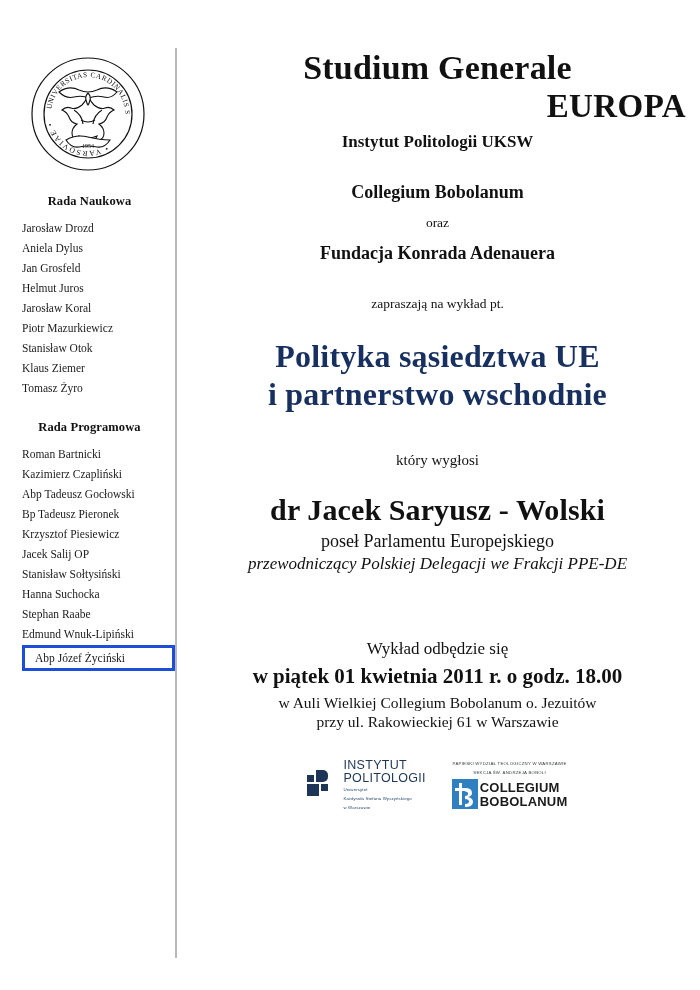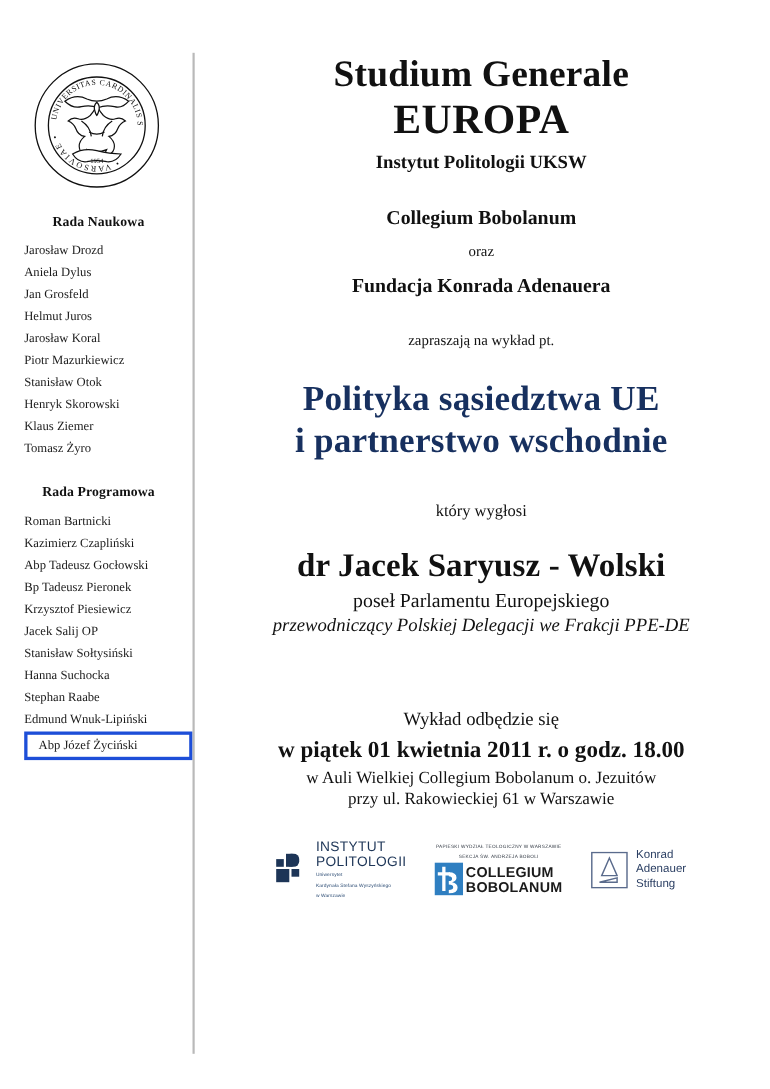--- a/index.html
+++ b/index.html
@@ -93,25 +93,26 @@
 
   
   .title-main {
     font-size: 34px;
     font-weight: bold;
     letter-spacing: .2px;
     margin: 50px 0 0 0;
     line-height: 1.08;
   }
   .title-sub {
-    font-size: 38px;
+    font-size: 33px;
     font-weight: bold;
     letter-spacing: .4px;
     margin: 2px 0 0 0;
     line-height: 1.08;
+    text-align: right;
   }
   .title-inst {
     font-size: 17px;
     font-weight: bold;
     margin: 8px 0 0 0;
   }
 
   .org-1 {
     font-size: 18px;
     font-weight: bold;
@@ -290,21 +291,20 @@
     <section class="council">
       <div class="council-title">Rada Naukowa</div>
       <ul>
         <li>Jarosław Drozd</li>
         <li>Aniela Dylus</li>
         <li>Jan Grosfeld</li>
         <li>Helmut Juros</li>
         <li>Jarosław Koral</li>
         <li>Piotr Mazurkiewicz</li>
         <li>Stanisław Otok</li>
-        <li>Henryk Skorowski</li>
         <li>Klaus Ziemer</li>
         <li>Tomasz Żyro</li>
       </ul>
     </section>
 
     <section class="council second">
       <div class="council-title">Rada Programowa</div>
       <ul>
         <li>Roman Bartnicki</li>
         <li>Kazimierz Czapliński</li>
@@ -379,28 +379,16 @@
             <path d="M7,4 h3 v5 h4 v3 h-4 v14 h-3 v-14 h-4 v-3 h4 z" fill="#ffffff"></path>
             <path d="M13,9 q7,0 7,5 q0,3 -4,4 q5,1 5,5 q0,5 -8,5 v-3 q4,0 4,-2.5 q0,-2.5 -4,-2.5 v-3 q3,0 3,-2.2 q0,-2.3 -3,-2.3 z" fill="#ffffff"></path>
           </svg>
           <div class="cb-text">
             <span class="cb-name">COLLEGIUM</span>
             <span class="cb-name">BOBOLANUM</span>
           </div>
         </div>
       </div>
 
-      <div class="logo logo-kas">
-        <svg class="kas-mark" viewBox="0 0 34 34">
-          <rect x="1" y="1" width="32" height="32" fill="none" stroke="#5a6b8c" stroke-width="1.3"></rect>
-          <path d="M17,6 L10,22 L24,22 Z" fill="none" stroke="#5a6b8c" stroke-width="1.3"></path>
-          <path d="M8,28 L24,28 L24,24 Z" fill="none" stroke="#5a6b8c" stroke-width="1.3"></path>
-        </svg>
-        <div class="kas-text">
-          <span class="kas-line">Konrad</span>
-          <span class="kas-line">Adenauer</span>
-          <span class="kas-line">Stiftung</span>
-        </div>
-      </div>
 
     </div>
   </main>
 </div>
 
 </body></html>

